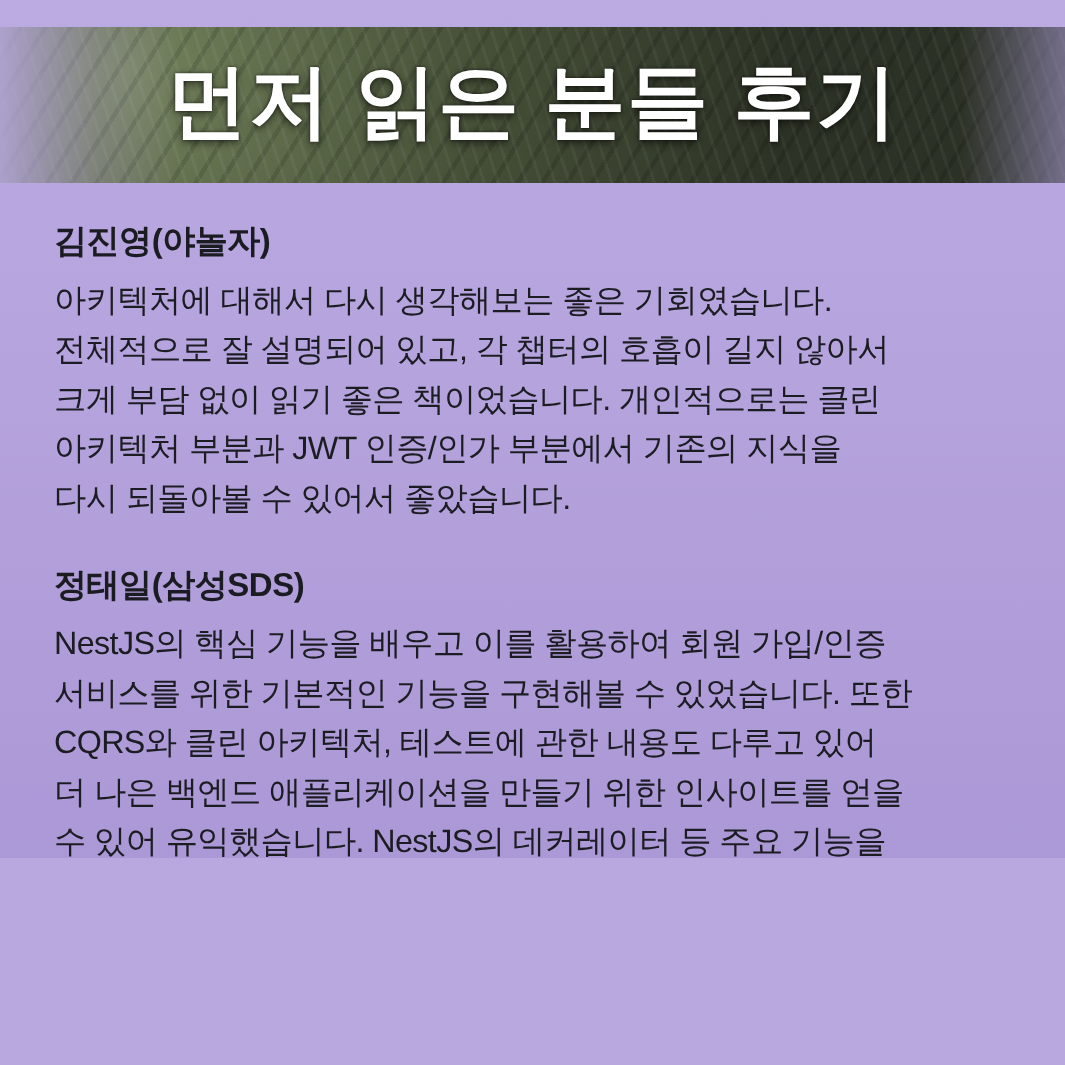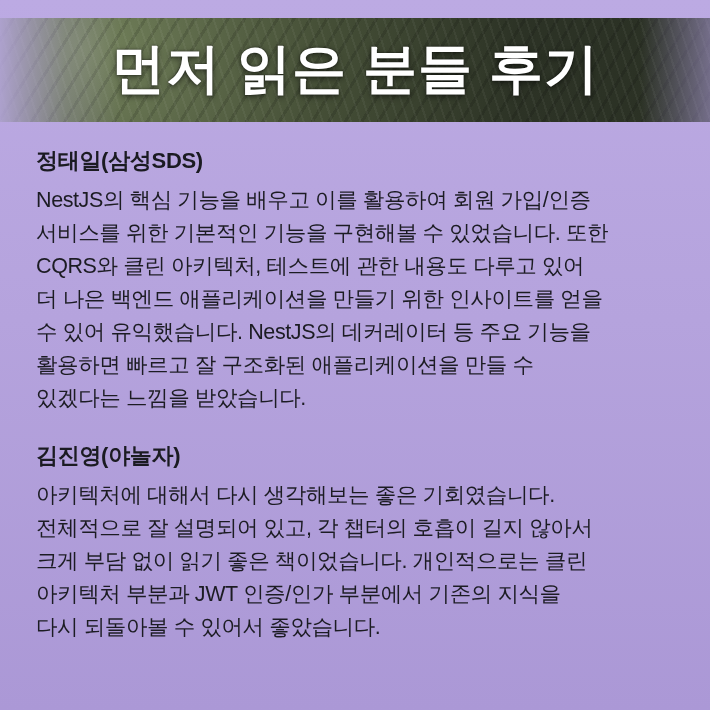--- a/index.html
+++ b/index.html
@@ -9,21 +9,21 @@
   body {
     width: 710px;
     height: 710px;
     background: #b9a8e0;
     font-family: "Liberation Sans", sans-serif;
     overflow: hidden;
   }
   .page {
     position: relative;
     width: 710px;
-    height: 710px;
+    height: 572px;
     background: linear-gradient(180deg, #bcaae3 0%, #b5a3dd 45%, #ab98d6 100%);
     overflow: hidden;
   }
 
   
   .banner {
     position: absolute;
     left: 0;
     top: 18px;
     width: 710px;
@@ -107,33 +107,33 @@
   <div class="banner">
     <div class="banner-photo"></div>
     <div class="banner-left-fade"></div>
     <div class="banner-right-fade"></div>
     <div class="banner-title">먼저 읽은 분들 후기</div>
   </div>
 
   <div class="content">
 
     <div class="review">
+      <div class="review-author">김진영(야놀자)</div>
+      <div class="review-body">아키텍처에 대해서 다시 생각해보는 좋은 기회였습니다.
+전체적으로 잘 설명되어 있고, 각 챕터의 호흡이 길지 않아서
+크게 부담 없이 읽기 좋은 책이었습니다. 개인적으로는 클린
+아키텍처 부분과 JWT 인증/인가 부분에서 기존의 지식을
+다시 되돌아볼 수 있어서 좋았습니다.</div>
+    </div>
+
+    <div class="review">
       <div class="review-author">정태일(삼성SDS)</div>
       <div class="review-body">NestJS의 핵심 기능을 배우고 이를 활용하여 회원 가입/인증
 서비스를 위한 기본적인 기능을 구현해볼 수 있었습니다. 또한
 CQRS와 클린 아키텍처, 테스트에 관한 내용도 다루고 있어
 더 나은 백엔드 애플리케이션을 만들기 위한 인사이트를 얻을
 수 있어 유익했습니다. NestJS의 데커레이터 등 주요 기능을
 활용하면 빠르고 잘 구조화된 애플리케이션을 만들 수
 있겠다는 느낌을 받았습니다.</div>
     </div>
 
-    <div class="review">
-      <div class="review-author">김진영(야놀자)</div>
-      <div class="review-body">아키텍처에 대해서 다시 생각해보는 좋은 기회였습니다.
-전체적으로 잘 설명되어 있고, 각 챕터의 호흡이 길지 않아서
-크게 부담 없이 읽기 좋은 책이었습니다. 개인적으로는 클린
-아키텍처 부분과 JWT 인증/인가 부분에서 기존의 지식을
-다시 되돌아볼 수 있어서 좋았습니다.</div>
-    </div>
-
   </div>
 </div>
 
 </body></html>

